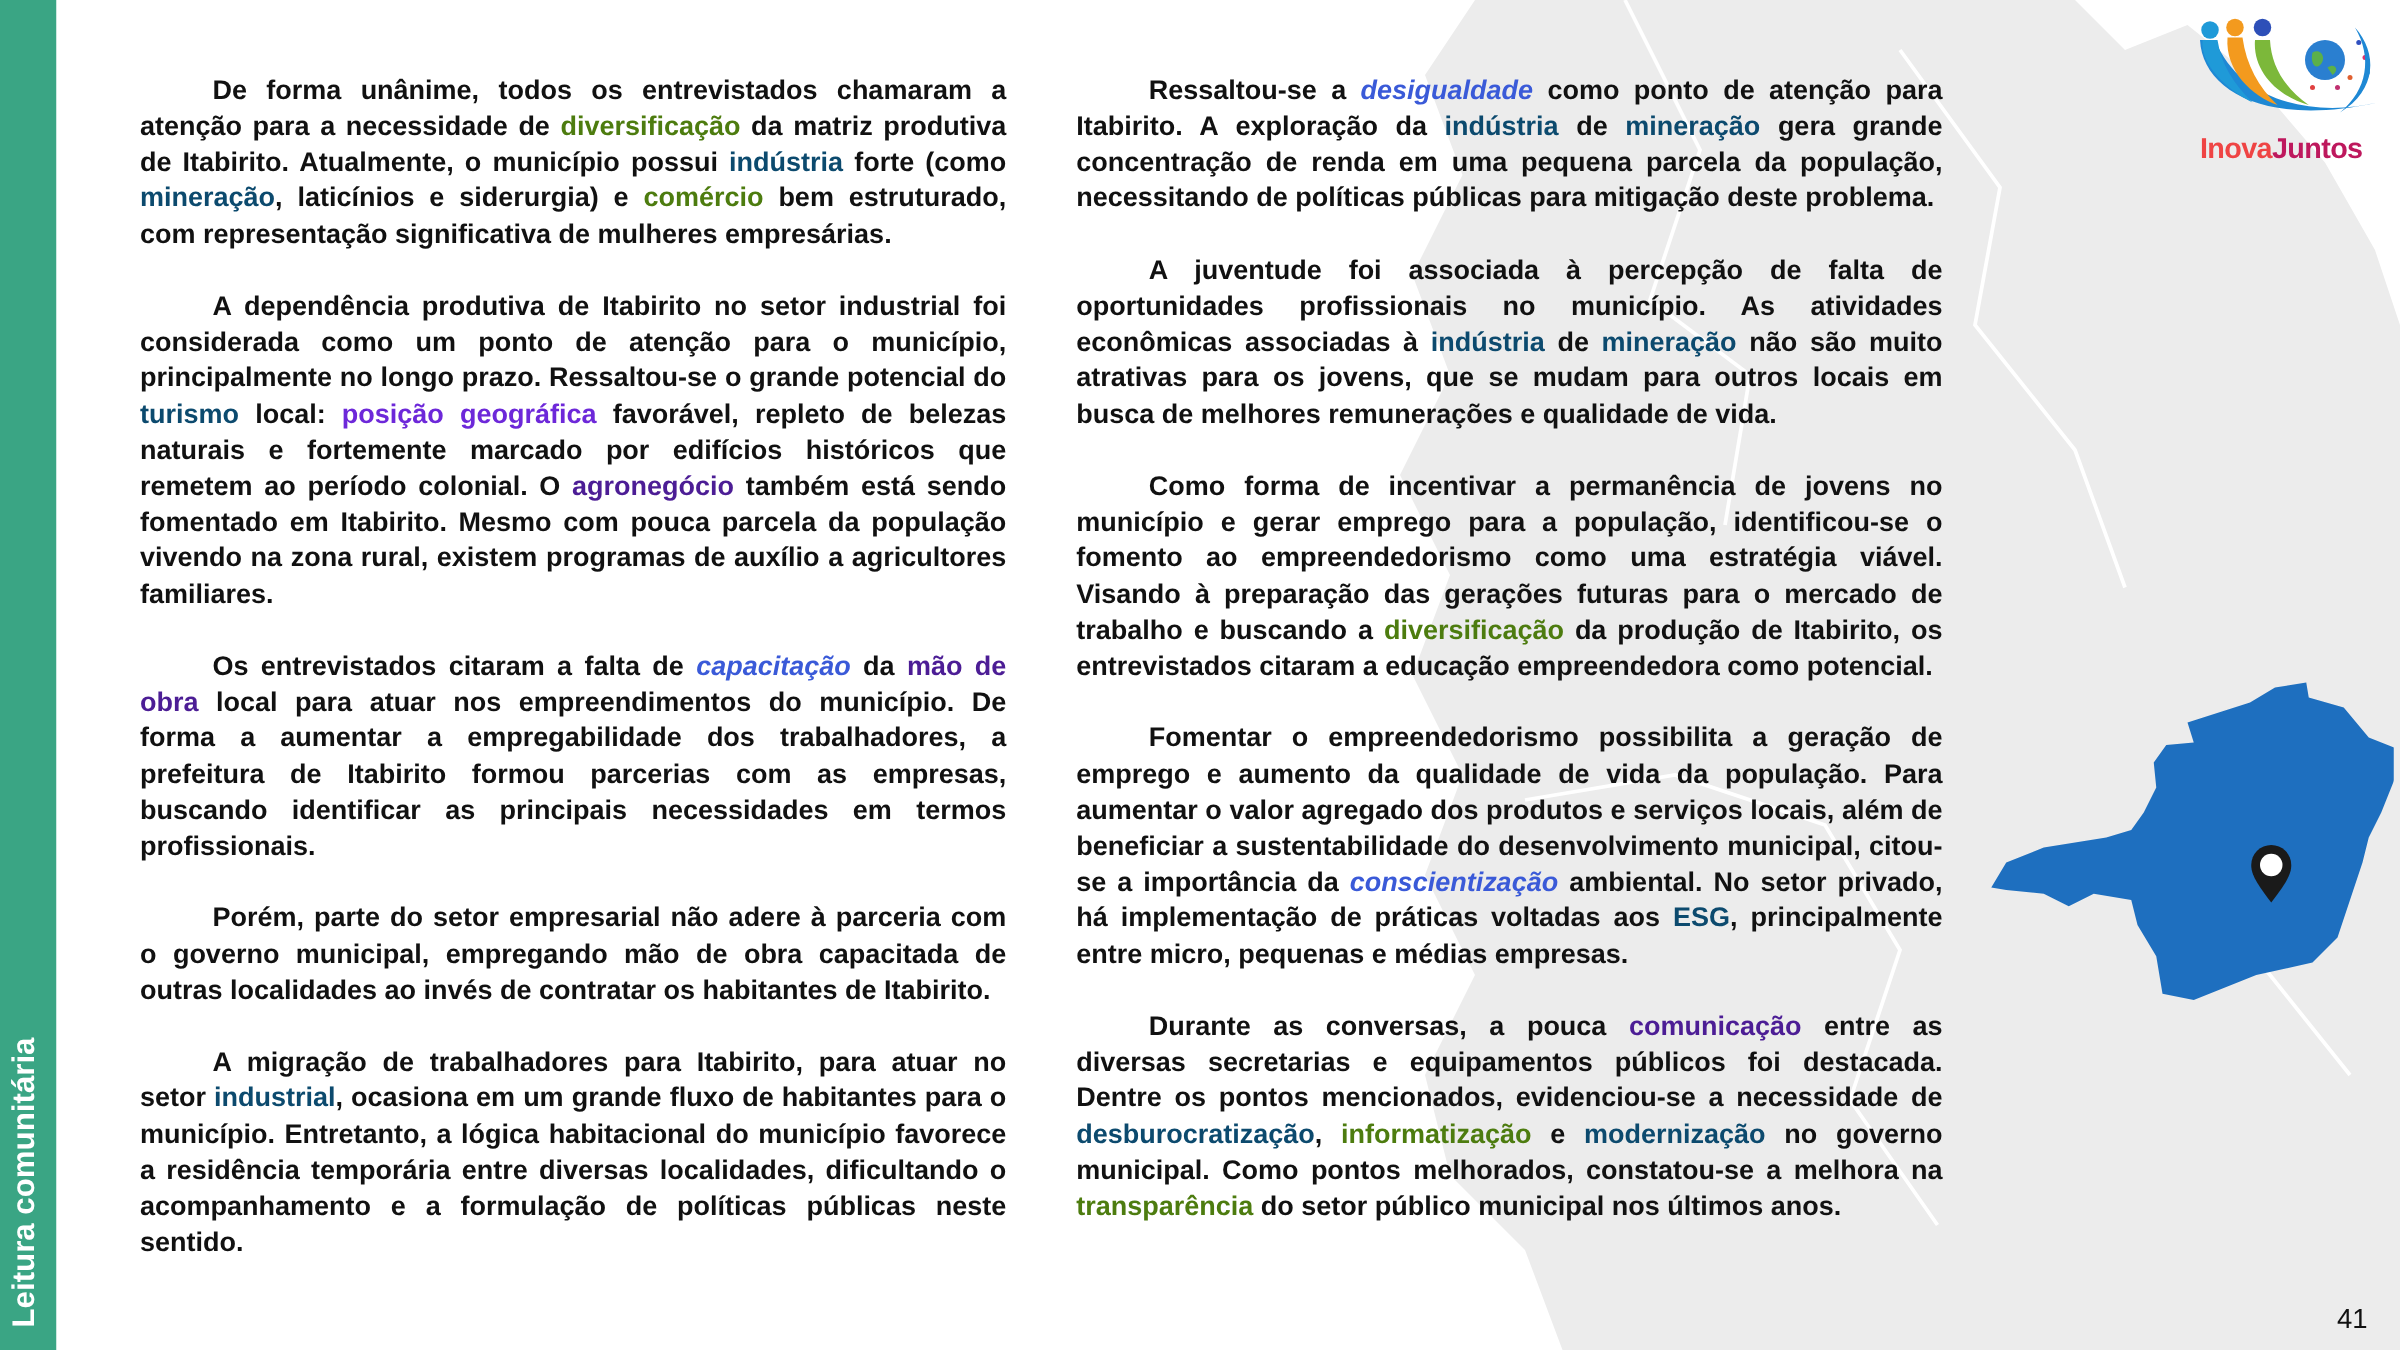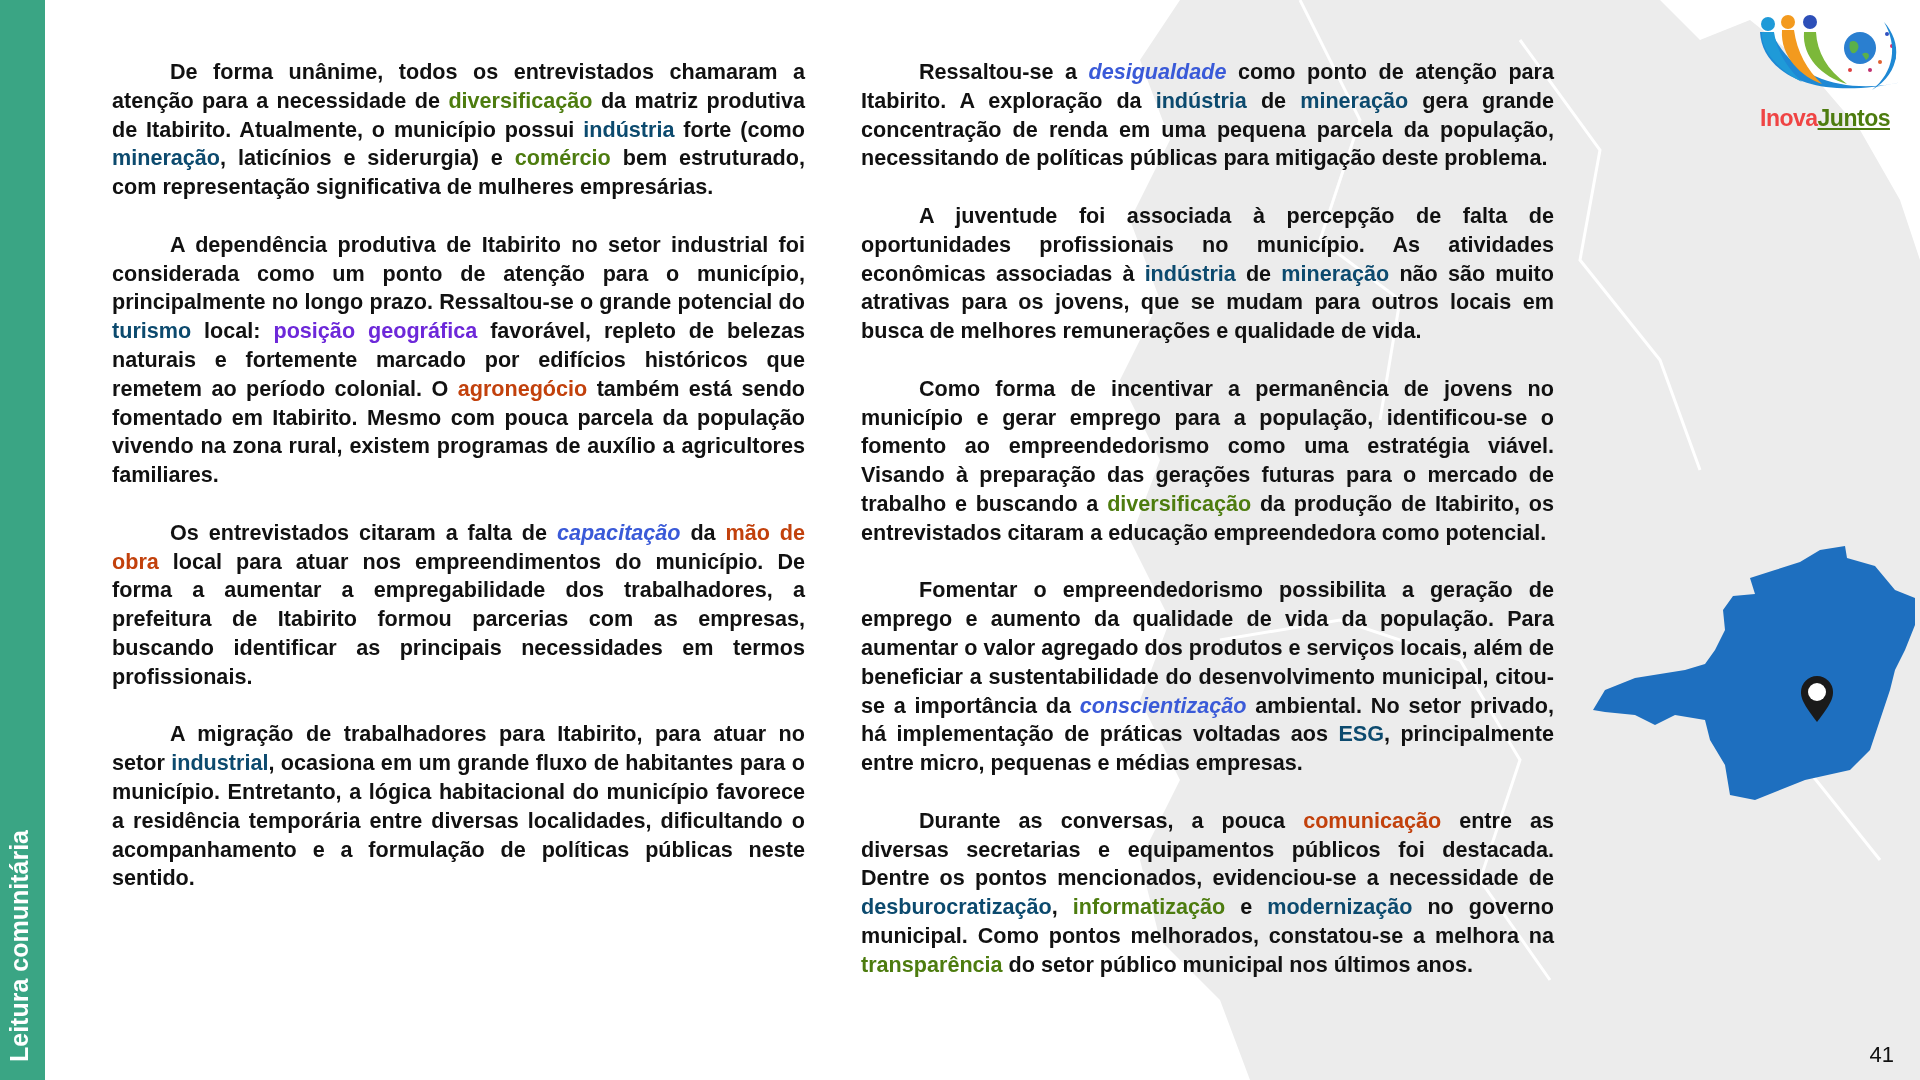--- a/index.html
+++ b/index.html
@@ -26,33 +26,33 @@
     .column {
       position: absolute; top: 58px; z-index: 2;
       font-size: 21.6px; line-height: 28.8px; font-weight: 700;
       text-align: justify;
     }
     .col-left  { left: 112px; width: 693px; }
     .col-right { left: 861px; width: 693px; }
     .para { margin: 0 0 28.8px 0; text-indent: 58px; }
     .kw-blue   { color: #0c4a6e; }
     .kw-wine   { color: #4d7c0f; }
-    .kw-purple { color: #c2410c; }
+    .kw-purple { color: #4c1d95; }
     .kw-violet { color: #6d28d9; }
     .kw-lblue  { color: #3a5ad8; font-style: italic; }
 
     .logo {
       position: absolute; left: 1752px; top: 12px; width: 160px; height: 125px; z-index: 3;
     }
     .logo-text {
       position: absolute; left: 8px; top: 93px; font-size: 23px; font-weight: 700;
       letter-spacing: -0.5px; white-space: nowrap;
     }
     .logo-text .a { color: #ef4444; }
-    .logo-text .b { color: #4d7c0f; text-decoration: underline; }
+    .logo-text .b { color: #be185d; }
 
     .state-map { position: absolute; left: 1575px; top: 530px; width: 340px; height: 275px; z-index: 3; }
     .page-number {
       position: absolute; right: 26px; bottom: 12px; font-size: 22px; color: #111;
       z-index: 3;
     }
   </style>
 </head>
 <body>
 
@@ -65,20 +65,21 @@
 </svg>
 
 <div class="side-band">
   <div class="side-title">Leitura comunitária</div>
 </div>
 
 <div class="column col-left" id="col-left">
     <p class="para"><span>De forma unânime, todos os entrevistados chamaram a atenção para a necessidade de </span><span class="kw-wine">diversificação</span><span> da matriz produtiva de Itabirito. Atualmente, o município possui </span><span class="kw-blue">indústria</span><span> forte (como </span><span class="kw-blue">mineração</span><span>, laticínios e siderurgia) e </span><span class="kw-wine">comércio</span><span> bem estruturado, com representação significativa de mulheres empresárias.</span></p>
     <p class="para"><span>A dependência produtiva de Itabirito no setor industrial foi considerada como um ponto de atenção para o município, principalmente no longo prazo. Ressaltou-se o grande potencial do </span><span class="kw-blue">turismo</span><span> local: </span><span class="kw-violet">posição geográfica</span><span> favorável, repleto de belezas naturais e fortemente marcado por edifícios históricos que remetem ao período colonial. O </span><span class="kw-purple">agronegócio</span><span> também está sendo fomentado em Itabirito. Mesmo com pouca parcela da população vivendo na zona rural, existem programas de auxílio a agricultores familiares.</span></p>
     <p class="para"><span>Os entrevistados citaram a falta de </span><span class="kw-lblue">capacitação</span><span> da </span><span class="kw-purple">mão de obra</span><span> local para atuar nos empreendimentos do município. De forma a aumentar a empregabilidade dos trabalhadores, a prefeitura de Itabirito formou parcerias com as empresas, buscando identificar as principais necessidades em termos profissionais.</span></p>
+    <p class="para"><span>Porém, parte do setor empresarial não adere à parceria com o governo municipal, empregando mão de obra capacitada de outras localidades ao invés de contratar os habitantes de Itabirito.</span></p>
     <p class="para"><span>A migração de trabalhadores para Itabirito, para atuar no setor </span><span class="kw-blue">industrial</span><span>, ocasiona em um grande fluxo de habitantes para o município. Entretanto, a lógica habitacional do município favorece a residência temporária entre diversas localidades, dificultando o acompanhamento e a formulação de políticas públicas neste sentido.</span></p>
   </div>
 <div class="column col-right" id="col-right">
     <p class="para"><span>Ressaltou-se a </span><span class="kw-lblue">desigualdade</span><span> como ponto de atenção para Itabirito. A exploração da </span><span class="kw-blue">indústria</span><span> de </span><span class="kw-blue">mineração</span><span> gera grande concentração de renda em uma pequena parcela da população, necessitando de políticas públicas para mitigação deste problema.</span></p>
     <p class="para"><span>A juventude foi associada à percepção de falta de oportunidades profissionais no município. As atividades econômicas associadas à </span><span class="kw-blue">indústria</span><span> de </span><span class="kw-blue">mineração</span><span> não são muito atrativas para os jovens, que se mudam para outros locais em busca de melhores remunerações e qualidade de vida.</span></p>
     <p class="para"><span>Como forma de incentivar a permanência de jovens no município e gerar emprego para a população, identificou-se o fomento ao empreendedorismo como uma estratégia viável. Visando à preparação das gerações futuras para o mercado de trabalho e buscando a </span><span class="kw-wine">diversificação</span><span> da produção de Itabirito, os entrevistados citaram a educação empreendedora como potencial.</span></p>
     <p class="para"><span>Fomentar o empreendedorismo possibilita a geração de emprego e aumento da qualidade de vida da população. Para aumentar o valor agregado dos produtos e serviços locais, além de beneficiar a sustentabilidade do desenvolvimento municipal, citou-se a importância da </span><span class="kw-lblue">conscientização</span><span> ambiental. No setor privado, há implementação de práticas voltadas aos </span><span class="kw-blue">ESG</span><span>, principalmente entre micro, pequenas e médias empresas.</span></p>
     <p class="para"><span>Durante as conversas, a pouca  </span><span class="kw-purple">comunicação</span><span> entre as diversas secretarias e equipamentos públicos foi destacada. Dentre os pontos mencionados, evidenciou-se a necessidade de </span><span class="kw-blue">desburocratização</span><span>, </span><span class="kw-wine">informatização</span><span> e </span><span class="kw-blue">modernização</span><span> no governo municipal. Como pontos melhorados, constatou-se a melhora na </span><span class="kw-wine">transparência</span><span> do setor público municipal nos últimos anos.</span></p>
   </div>
 

